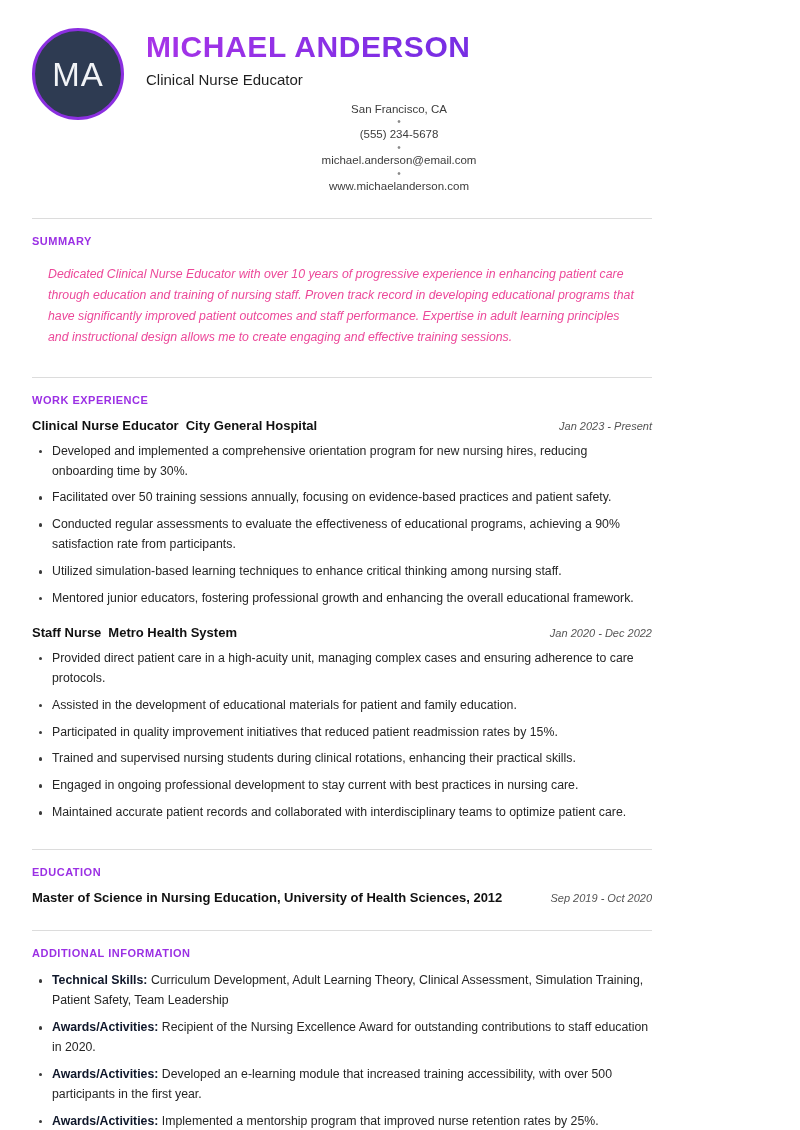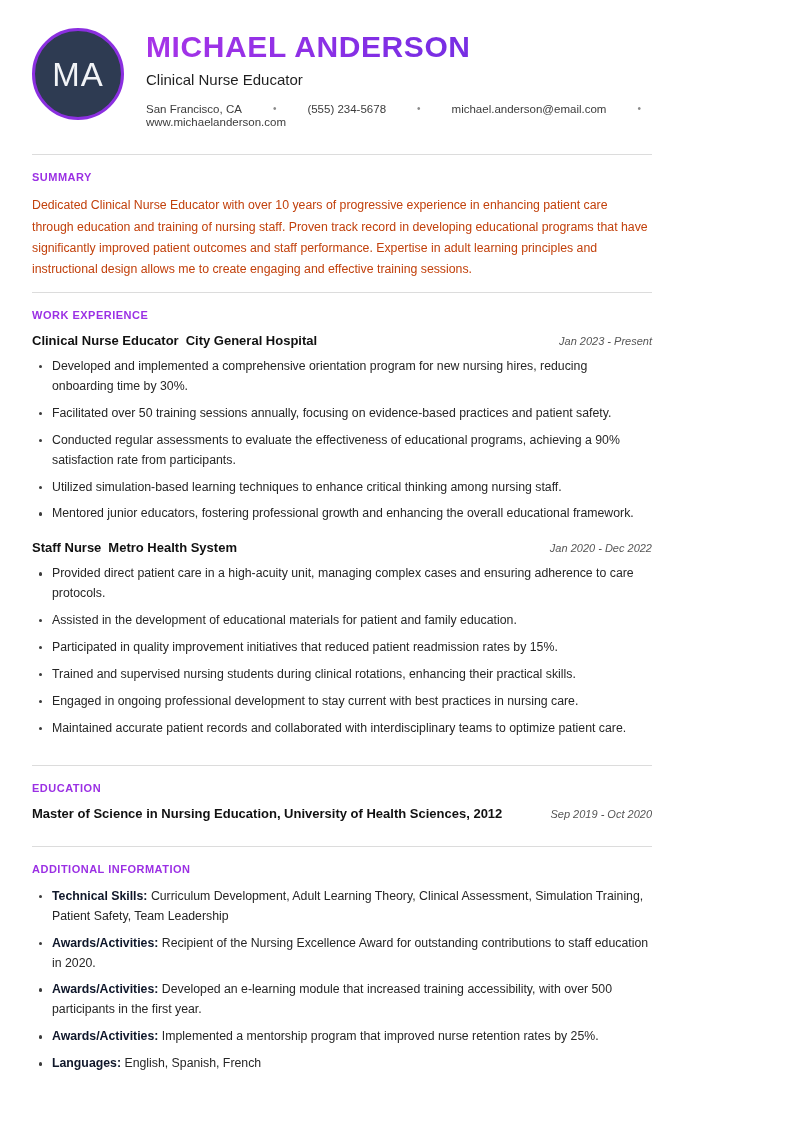--- a/index.html
+++ b/index.html
@@ -71,26 +71,27 @@
   }
   .job-title-head {
     font-size: 15px;
     font-weight: 400;
     color: #1f1f1f;
     margin: 0 0 14px 0;
     line-height: 1.2;
   }
   .contact-line {
     display: flex;
-    justify-content: space-between;
+    justify-content: flex-end;
     align-items: center;
     flex-wrap: wrap;
     font-size: 11.5px;
     color: #3c3c3c;
     line-height: 1.2;
+    flex-direction: column;
   }
   .contact-item { white-space: nowrap; }
   .contact-sep {
     color: #8a8a8a;
     margin: 0 11px;
     font-size: 10px;
   }
 
   
   .section { padding-top: 12px; }
@@ -104,23 +105,24 @@
     font-size: 11px;
     font-weight: bold;
     color: #9b30e4;
     letter-spacing: 0.5px;
     margin: 16px 0 11px 0;
     line-height: 1.2;
   }
   .body-text {
     font-size: 12.3px;
     line-height: 1.72;
-    color: #c2410c;
-    margin: 0;
+    color: #ec4899;
+    margin: 16px;
     text-align: left;
+    font-style: italic;
   }
 
   
   .entry { margin-bottom: 4px; }
   .entry-head {
     display: flex;
     align-items: baseline;
     justify-content: space-between;
     gap: 16px;
     margin-bottom: 7px;

